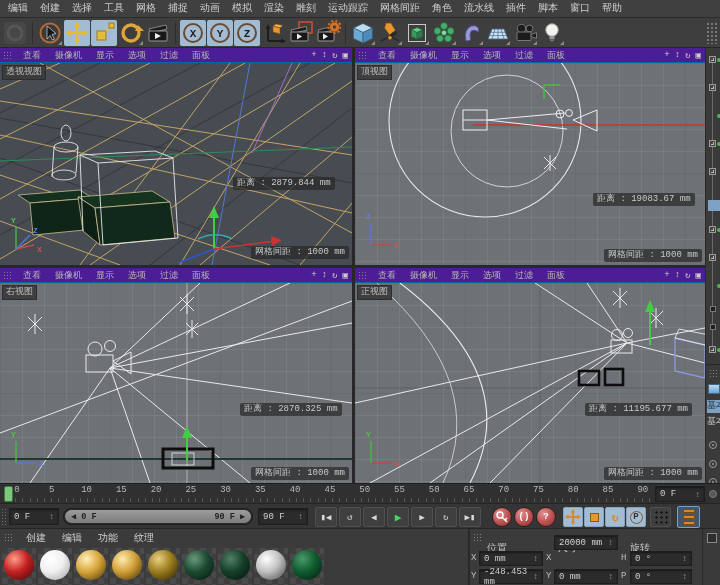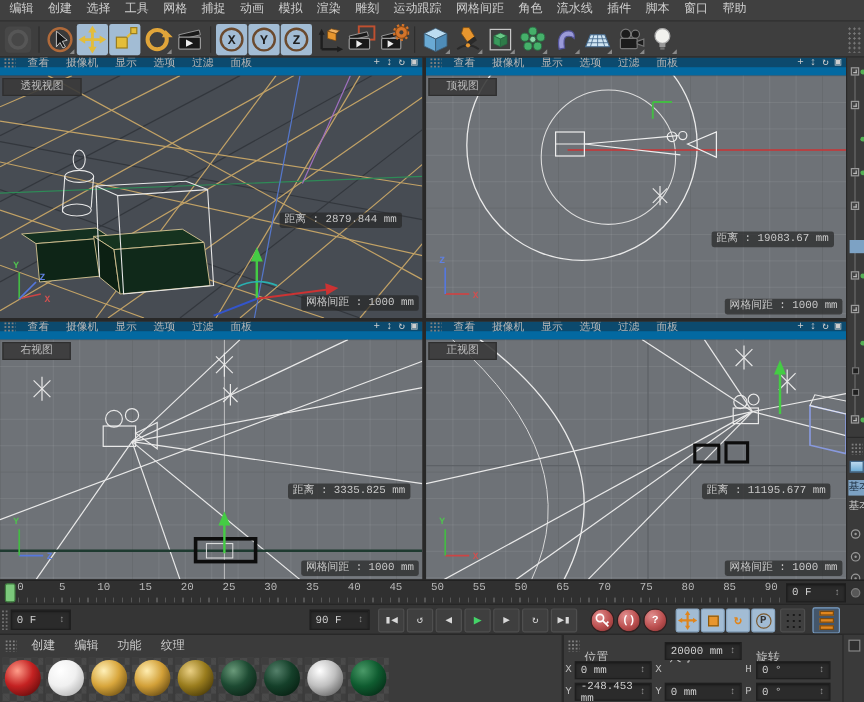--- a/index.html
+++ b/index.html
@@ -20,36 +20,36 @@
 .tsep{width:1px;height:22px;background:#2d2d2d;margin:0 3px;flex:none}
 .tgrip{margin-left:auto;width:12px;height:22px;background:radial-gradient(#7a7a7a 28%,transparent 32%) 0 0/4px 4px;flex:none}
 
 
 #vpgrid{position:absolute;left:0;top:48px;width:705px;height:435px;background:#282828}
 .vpcell{position:absolute;background:#3c3c3c;overflow:hidden}
 .cell-tl{left:0;top:0;width:352px;height:217px}
 .cell-tr{left:355px;top:0;width:350px;height:217px}
 .cell-bl{left:0;top:220px;width:352px;height:215px}
 .cell-br{left:355px;top:220px;width:350px;height:215px}
-.vphead{height:15px;display:flex;align-items:center;background:#0c4a6e;font-size:9px;color:#b5b5b5;border-bottom:7px solid #0369a1}
+.vphead{height:15px;display:flex;align-items:center;background:#4c1d95;font-size:9px;color:#b5b5b5;border-bottom:1px solid #0369a1}
 .vphead .grip{width:10px;height:9px;margin:0 3px;background:radial-gradient(#808080 30%,transparent 34%) 0 0/3px 3px;flex:none}
 .vphead span.m{padding:0 7px;white-space:nowrap}
 .vpicons{margin-left:auto;display:flex;gap:5px;padding-right:4px;color:#cdcdcd;font-size:9px}
 .vpicons i{font-style:normal}
 .vpcanvas{position:relative;width:100%;height:calc(100% - 15px);overflow:hidden}
 .persp{background:#474c53}
 .ortho{background:#6e7277;
  background-image:linear-gradient(rgba(255,255,255,.07) 1px,transparent 1px),
  linear-gradient(90deg,rgba(255,255,255,.07) 1px,transparent 1px),
  linear-gradient(rgba(0,0,0,.16) 1px,transparent 1px),
  linear-gradient(90deg,rgba(0,0,0,.16) 1px,transparent 1px);
  background-size:22px 22px,22px 22px,110px 110px,110px 110px}
 svg.wire{position:absolute;inset:0;width:100%;height:100%;display:block}
 .vplabel{position:absolute;top:2px;left:2px;background:rgba(58,58,58,.9);color:#bdbdbd;
- font-size:9px;line-height:13px;padding:0 14px;border:1px solid #2e2e2e}
+ font-size:9px;line-height:13px;padding:0 3px;border:1px solid #2e2e2e}
 .chip{position:absolute;background:rgba(40,40,40,.72);color:#c9c9c9;font-size:9px;
  line-height:13px;padding:0 4px;border-radius:2px;white-space:nowrap}
 
 
 #rightstrip{position:absolute;left:705px;top:48px;width:15px;height:435px;background:#3a3a3a;border-left:1px solid #292929}
 .tnode{position:absolute;left:3px;width:7px;height:7px;border:1px solid #9a9a9a;background:#444}
 .tnode::before{content:"";position:absolute;left:1px;top:2.5px;width:3px;height:1px;background:#bbb}
 .tnode::after{content:"";position:absolute;left:2.5px;top:1px;width:1px;height:3px;background:#bbb}
 .tdot{position:absolute;left:11px;width:4px;height:4px;border-radius:50%;background:#54b054}
 .tline{position:absolute;left:6px;width:1px;background:#6a6a6a}
@@ -513,21 +513,21 @@
           <line x1="187" y1="178" x2="187" y2="150" stroke="#44cc44" stroke-width="2"></line>
           <polygon points="187,143 182,155 192,155" fill="#44cc44"></polygon>
           <g font-size="8" font-weight="bold">
             <line x1="16" y1="180" x2="36" y2="180" stroke="#5577dd" stroke-width="1.4"></line>
             <line x1="16" y1="180" x2="16" y2="158" stroke="#44bb44" stroke-width="1.4"></line>
             <text x="39" y="183" fill="#6080e0">Z</text>
             <text x="11" y="154" fill="#50c050">Y</text>
           </g>
         </svg>
         <div class="vplabel">右视图</div>
-        <div class="chip" style="left:240px;top:120px">距离 : 3335.825 mm</div>
+        <div class="chip" style="left:240px;top:120px">距离 : 2870.325 mm</div>
         <div class="chip" style="right:3px;bottom:3px">网格间距 : 1000 mm</div>
       </div>
     </div>
 
     <div class="vpcell cell-br">
       <div class="vphead">
         <div class="grip"></div>
         <span class="m">查看</span>
         <span class="m">摄像机</span>
         <span class="m">显示</span>
@@ -646,20 +646,26 @@
     </div>
     <div id="rknob"></div>
   </div>
 
   <div id="transport">
     <div id="tp-grip"></div>
     <div id="tp-cur" class="numfield">
       <span>0 F</span>
         <span class="ud">↕</span>
     </div>
+    <div id="tp-slider">
+      <div class="thumb">
+        <span>◀ 0 F</span>
+        <span>90 F ▶</span>
+      </div>
+    </div>
     <div id="tp-end" class="numfield">
       <span>90 F</span>
         <span class="ud">↕</span>
     </div>
     <div id="tp-btns">
       <div class="pbtn">▮◀</div>
       <div class="pbtn">↺</div>
       <div class="pbtn">◀</div>
       <div class="pbtn play">▶</div>
       <div class="pbtn">▶</div>

